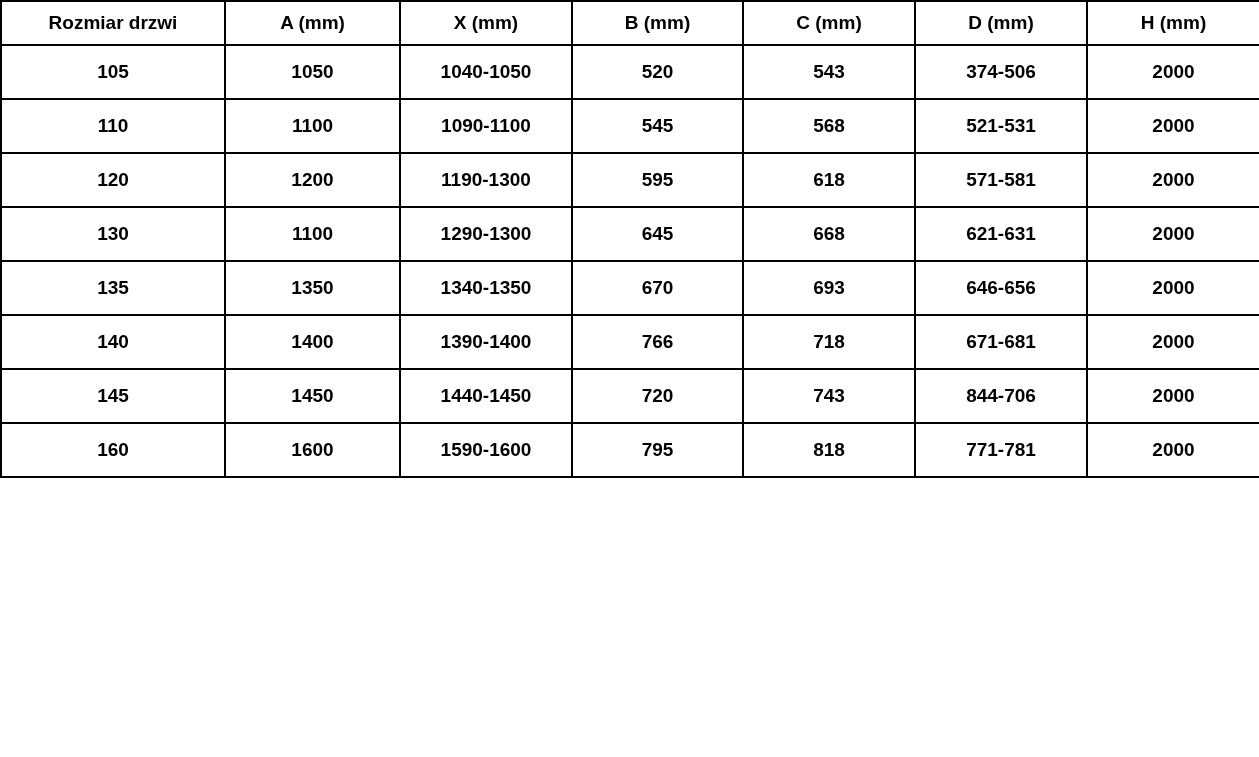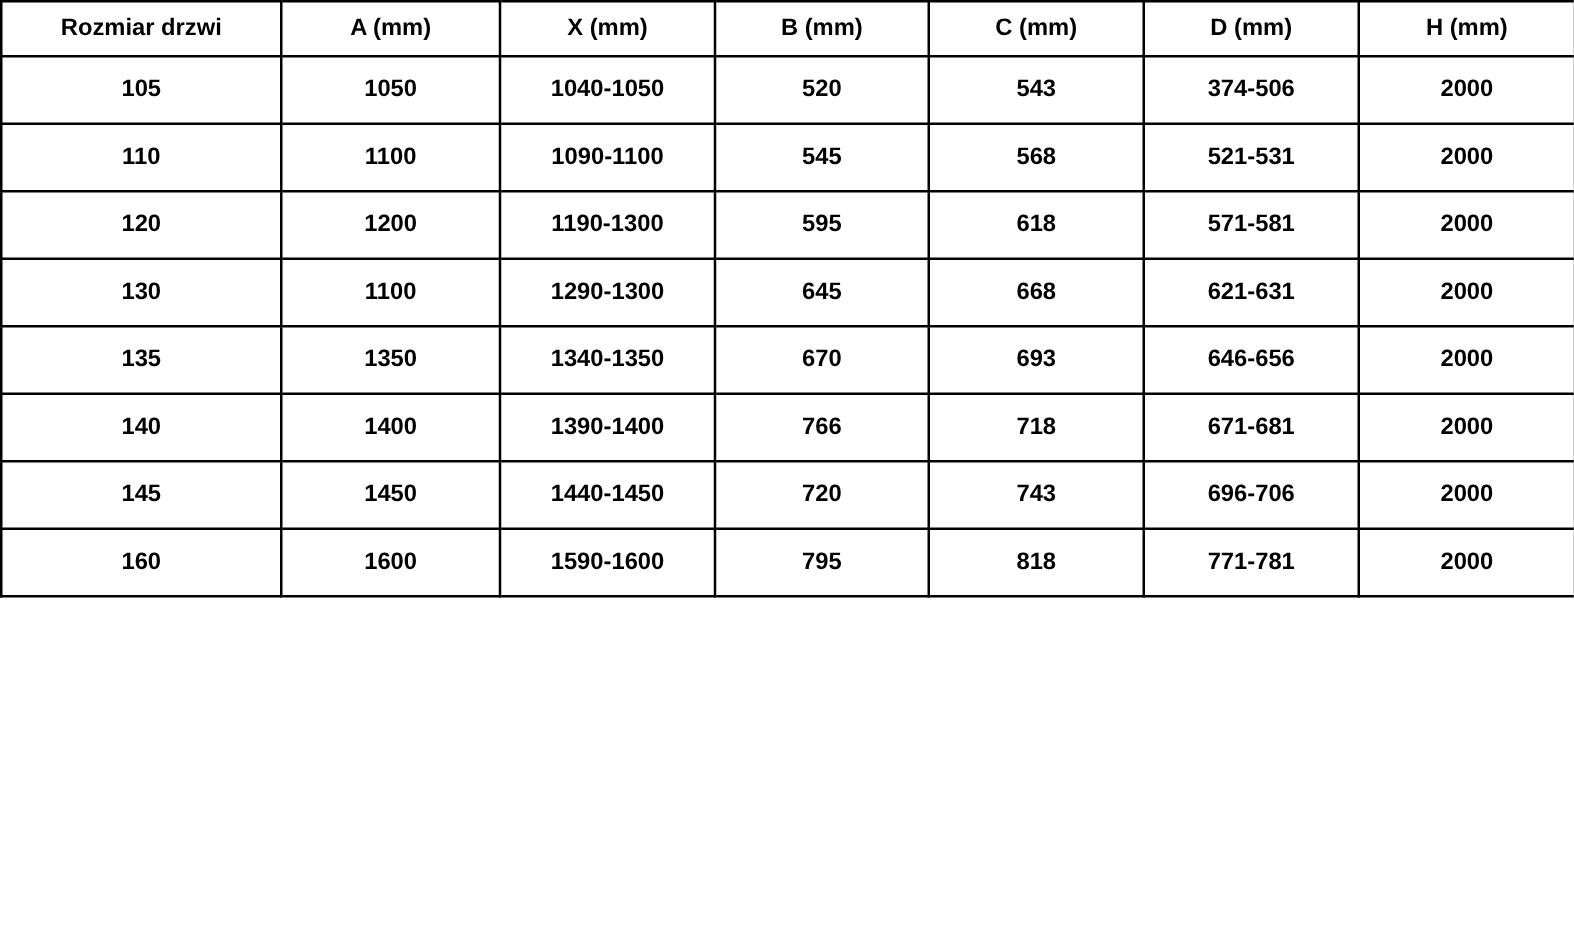--- a/index.html
+++ b/index.html
@@ -129,21 +129,21 @@
         <td>718</td>
         <td>671-681</td>
         <td>2000</td>
       </tr>
       <tr>
         <td>145</td>
         <td>1450</td>
         <td>1440-1450</td>
         <td>720</td>
         <td>743</td>
-        <td>696-706</td>
+        <td>844-706</td>
         <td>2000</td>
       </tr>
       <tr>
         <td>160</td>
         <td>1600</td>
         <td>1590-1600</td>
         <td>795</td>
         <td>818</td>
         <td>771-781</td>
         <td>2000</td>

